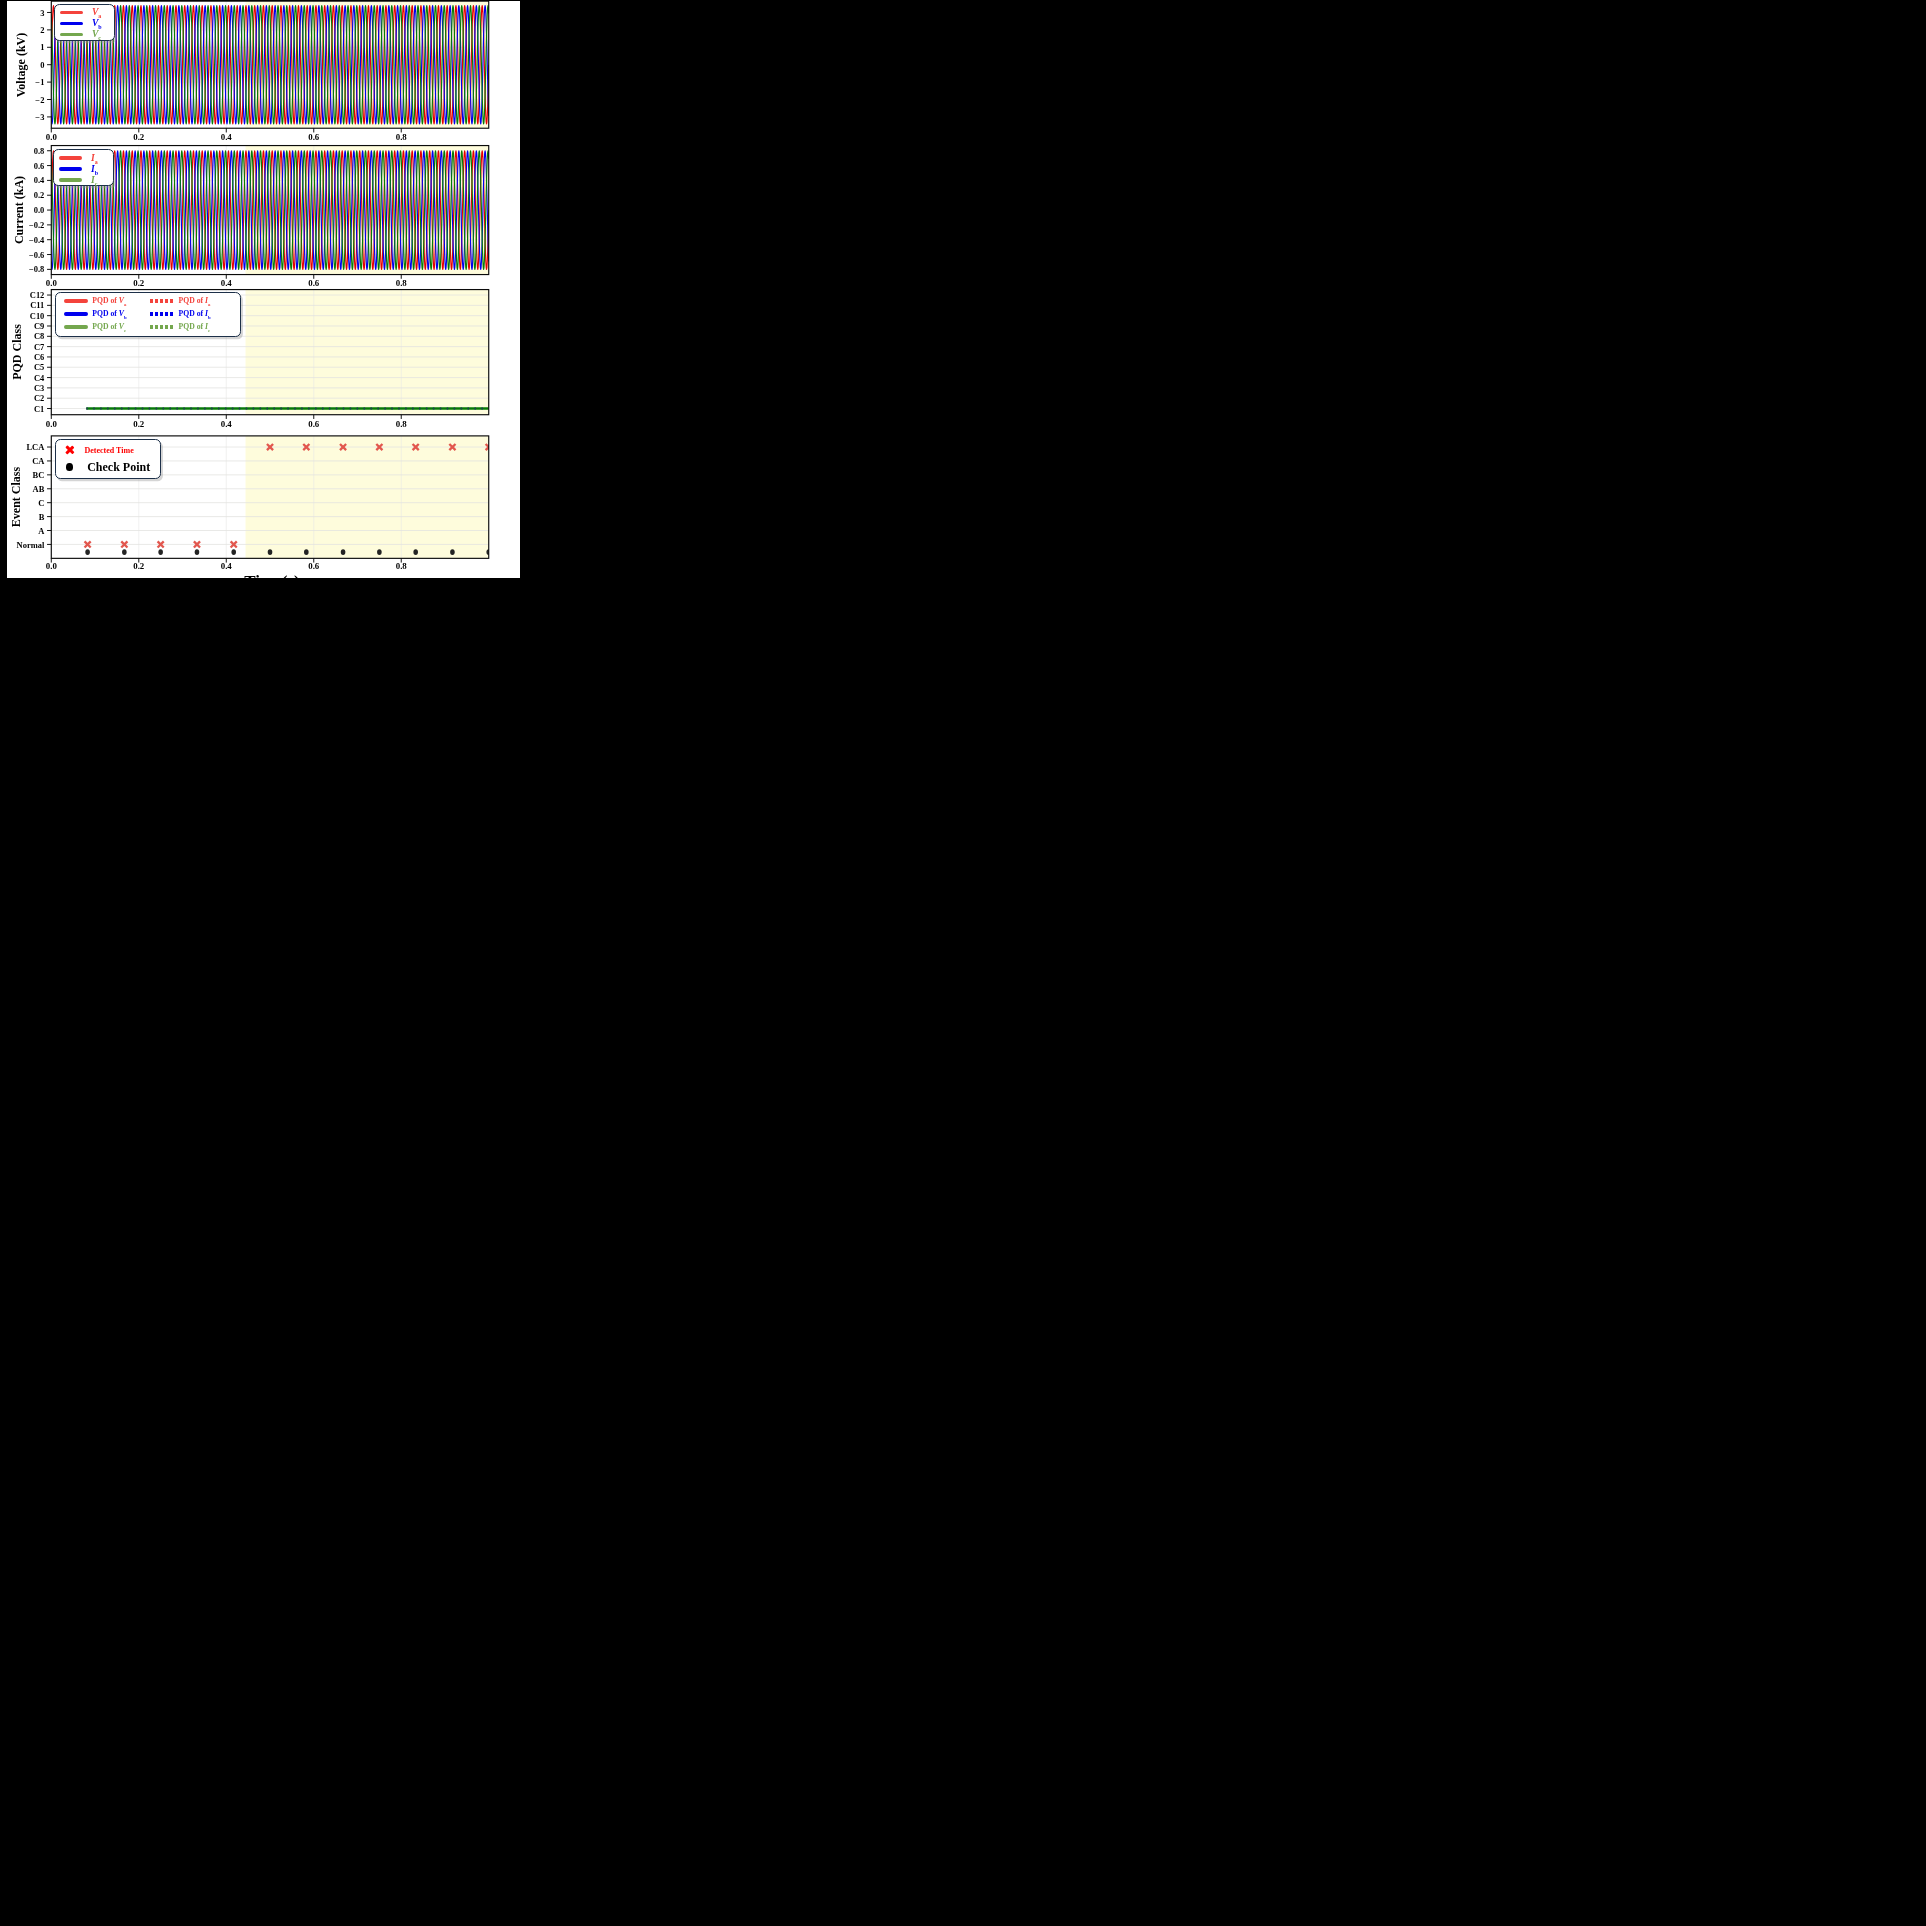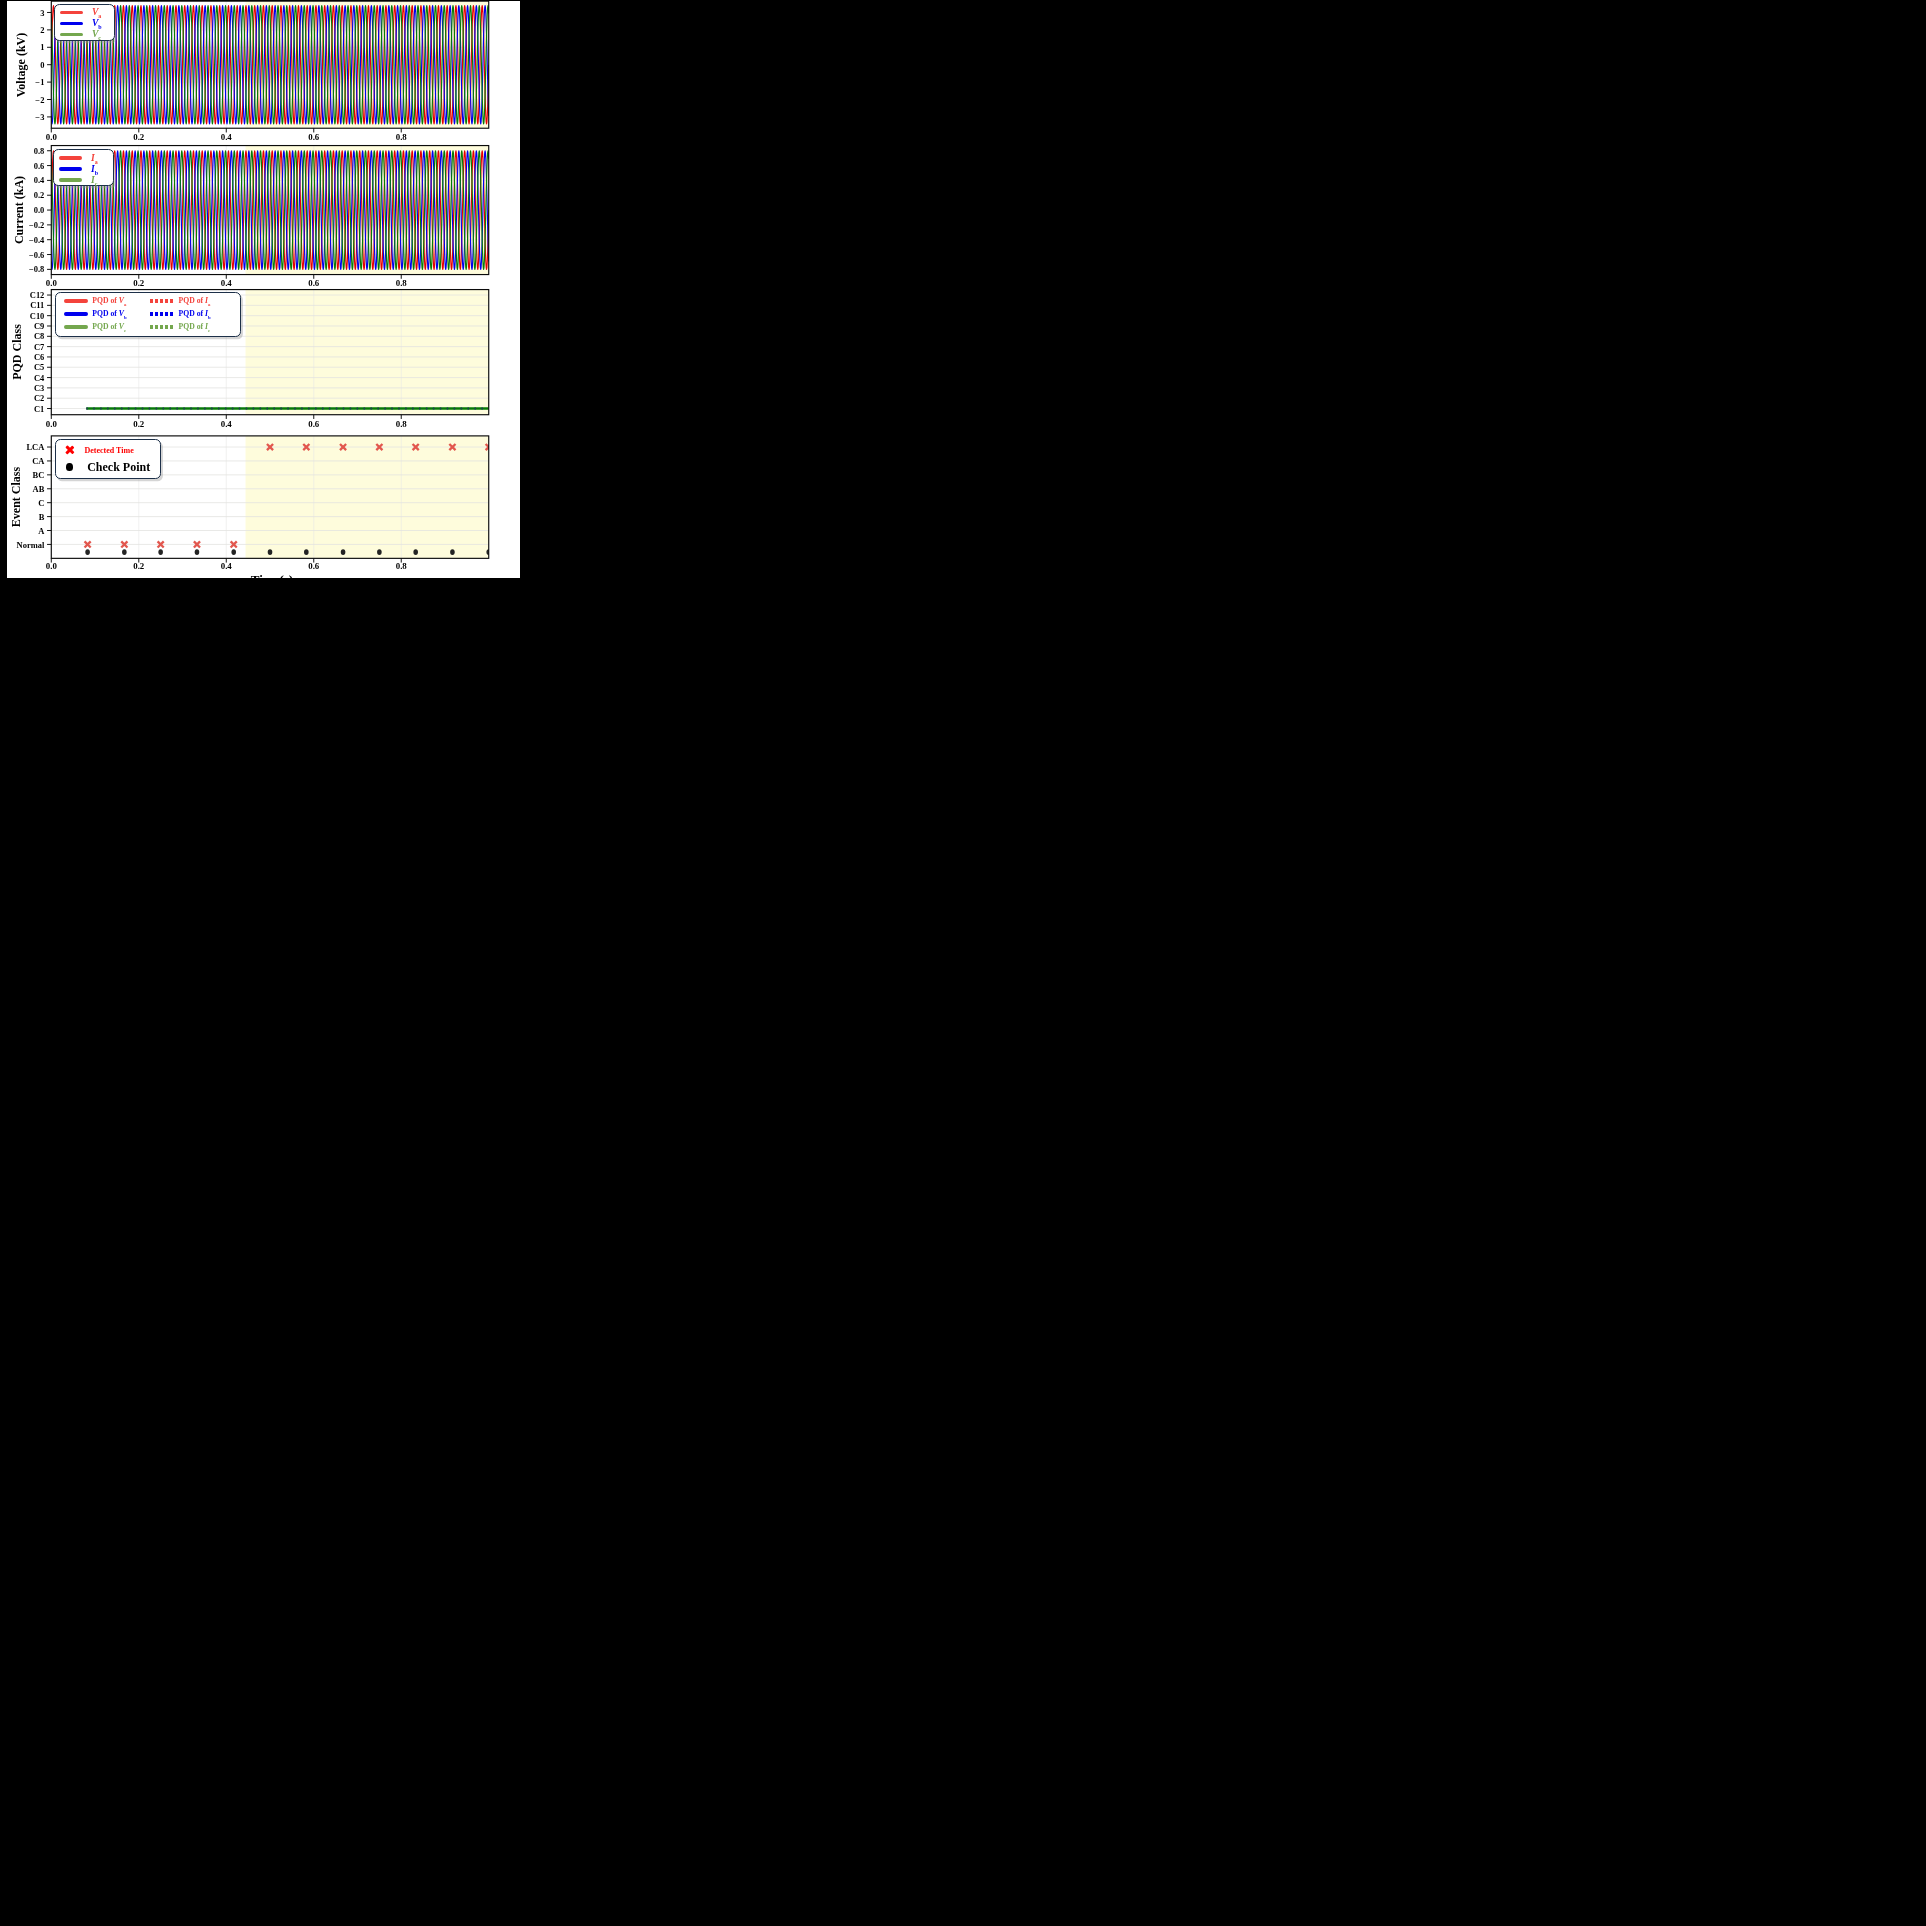--- a/index.html
+++ b/index.html
@@ -2,21 +2,21 @@
 <html style="font-size:6.2px"><head>
 <meta charset="utf-8">
 <style>
   html,body{margin:0;padding:0;background:#000;}
   .page{position:relative;width:520px;height:593px;background:#000;overflow:hidden;
         font-family:"Liberation Serif","DejaVu Serif",serif;}
   .figure{position:absolute;left:7px;top:1.2px;width:513px;height:577px;background:#fff;}
   svg{position:absolute;left:0;top:0;font-family:"Liberation Serif","DejaVu Serif",serif;}
   .axis-title{position:absolute;font-weight:bold;font-size:12px;color:#000;white-space:nowrap;
         transform:translate(-50%,-50%) rotate(-90deg);}
-  .time-label{position:absolute;font-weight:bold;font-size:13px;color:#000;transform:translate(-50%,0);}
+  .time-label{position:absolute;font-weight:bold;font-size:17px;color:#000;transform:translate(-50%,0);}
   .legend{position:absolute;background:#fff;border:1.3px solid #1D3049;border-radius:5.4px;
         box-shadow:1.9px 2.3px 0 rgba(150,150,150,.40);}
   .lg-row{position:absolute;display:flex;align-items:center;}
   .sw{display:inline-block;flex:none;}
   .sw.solid{border-radius:1.9px;}
   .lg-label{font-weight:bold;white-space:nowrap;}
   .lg-label i{font-style:italic;}
   .lg-label sub{font-size:.62em;}
   .xmark{position:relative;display:inline-block;flex:none;}
   .xmark::before,.xmark::after{content:"";position:absolute;left:50%;top:50%;

